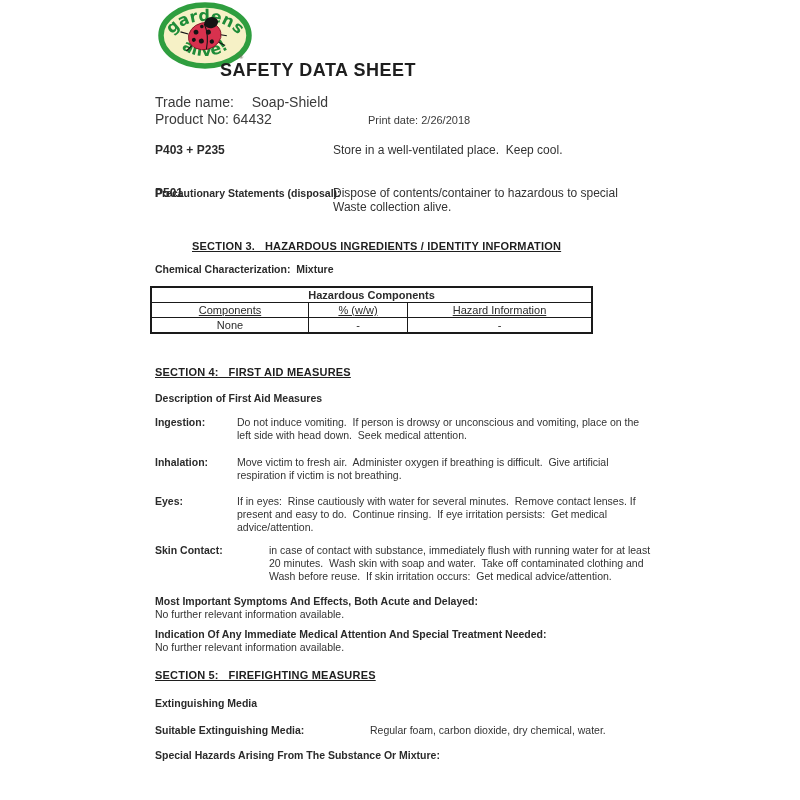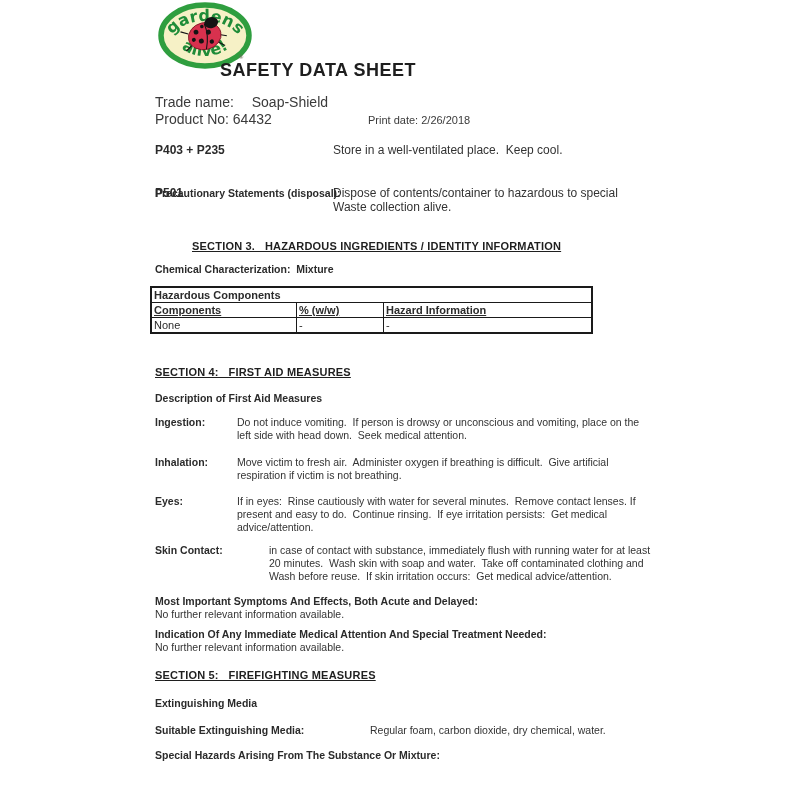--- a/index.html
+++ b/index.html
@@ -20,24 +20,24 @@
   .coderow{left:155px;width:500px;display:flex;font-size:12px;line-height:13.5px;}
   .coderow .code{width:178px;flex:0 0 178px;font-weight:bold;color:#2b2b2b;}
   .coderow .val{flex:1;}
   .p501 .val{max-width:300px;}
   .bold-line{left:155px;font-size:10.5px;font-weight:bold;color:#2b2b2b;}
   .sec-heading{left:155px;font-size:11px;font-weight:bold;color:#1f1f1f;
     text-decoration:underline;letter-spacing:0.2px;}
   
   .hz-table{left:150px;top:286px;width:443px;border-collapse:collapse;
     font-size:11px;color:#2b2b2b;}
-  .hz-table td{border:1px solid #1a1a1a;padding:1px 2px;}
+  .hz-table td{border:1px solid #1a1a1a;text-align:center;padding:1px 8px;}
   .hz-table{border:2px solid #1a1a1a;}
   .hz-table .ttl{font-weight:bold;}
-  .hz-table .hdr{font-weight:bold;text-decoration:underline;}
+  .hz-table .hdr{font-weight:normal;text-decoration:underline;}
   
   .measure{left:155px;width:500px;display:flex;font-size:10.5px;line-height:13.2px;}
   .measure .mlabel{width:82px;flex:0 0 82px;font-weight:bold;color:#2b2b2b;}
   .measure .mtext{flex:1;}
   .hb{left:155px;width:500px;font-size:10.5px;line-height:13.2px;}
   .hb .h{font-weight:bold;color:#2b2b2b;}
   .suit-row{left:155px;width:520px;display:flex;font-size:10.5px;line-height:13.5px;}
   .suit-row .code{width:215px;flex:0 0 215px;font-weight:bold;color:#2b2b2b;}
 </style>
 </head>

